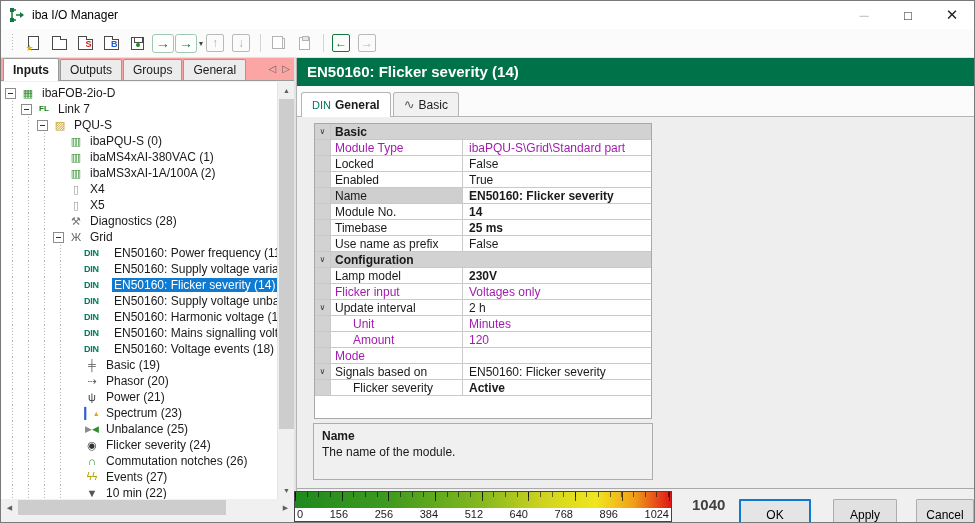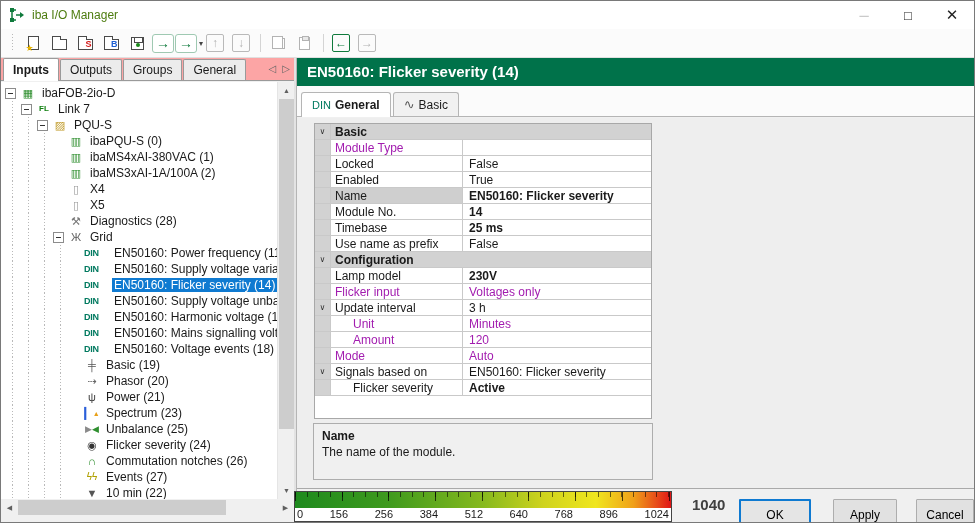--- a/index.html
+++ b/index.html
@@ -4,21 +4,21 @@
 <style>
   * { box-sizing: border-box; margin: 0; padding: 0; }
   html,body { background:#d9d9d9; }
   body { font-family: "Liberation Sans", "DejaVu Sans", sans-serif; font-size:12px; color:#1a1a1a; }
 
   .window { position:relative; width:975px; height:523px; background:#f0f0f0; border:1px solid #797979; overflow:hidden; }
 
   
   .titlebar { position:absolute; left:0; top:0; width:100%; height:28px; background:#ffffff; display:flex; align-items:center; }
   .app-icon { width:17px; height:16px; margin:0 6px 0 8px; }
-  .title-text { font-size:12px; color:#4d7c0f; }
+  .title-text { font-size:12px; color:#000000; }
   .win-controls { position:absolute; right:0; top:0; height:28px; display:flex; }
   .win-btn { width:44px; height:28px; display:flex; align-items:center; justify-content:center; font-size:13px; color:#222; cursor:default; }
   .win-btn.min { color:#b9b9b9; }
   .win-btn.close { font-size:15px; }
 
   
   .toolbar { position:absolute; left:0; top:28px; width:100%; height:29px; background:#fbfbfb; border-bottom:1px solid #e0e0e0; display:flex; align-items:center; padding-left:10px; }
   .grip { width:4px; height:18px; margin-right:6px;
           background-image:repeating-linear-gradient(180deg,#b9b9b9 0 1px, transparent 1px 3px); background-size:1px 100%; background-repeat:no-repeat; background-position:1px 0; }
   .tb-btn { position:relative; width:24px; height:24px; border:none; background:transparent; display:flex; align-items:center; justify-content:center; margin-right:2px; }
@@ -511,20 +511,21 @@
       <div class="content">
         <div class="pgrid" id="pgrid">
             <div class="g-row section">
               <span class="g-gut">∨</span>
               <span class="g-name">Basic</span>
               <span class="g-val"></span>
             </div>
             <div class="g-row prop gray">
               <span class="g-gut"></span>
               <span class="g-name">Module Type</span>
+              <span class="g-val">ibaPQU-S\Grid\Standard part</span>
             </div>
             <div class="g-row prop">
               <span class="g-gut"></span>
               <span class="g-name">Locked</span>
               <span class="g-val">False</span>
             </div>
             <div class="g-row prop">
               <span class="g-gut"></span>
               <span class="g-name">Enabled</span>
               <span class="g-val">True</span>
@@ -560,36 +561,35 @@
               <span class="g-val bold">230V</span>
             </div>
             <div class="g-row prop gray">
               <span class="g-gut"></span>
               <span class="g-name">Flicker input</span>
               <span class="g-val">Voltages only</span>
             </div>
             <div class="g-row prop">
               <span class="g-gut">∨</span>
               <span class="g-name">Update interval</span>
-              <span class="g-val">3 h</span>
+              <span class="g-val">2 h</span>
             </div>
             <div class="g-row prop gray">
               <span class="g-gut"></span>
               <span class="g-name indent">Unit</span>
               <span class="g-val">Minutes</span>
             </div>
             <div class="g-row prop gray">
               <span class="g-gut"></span>
               <span class="g-name indent">Amount</span>
               <span class="g-val">120</span>
             </div>
             <div class="g-row prop gray">
               <span class="g-gut"></span>
               <span class="g-name">Mode</span>
-              <span class="g-val">Auto</span>
             </div>
             <div class="g-row prop">
               <span class="g-gut">∨</span>
               <span class="g-name">Signals based on</span>
               <span class="g-val">EN50160: Flicker severity</span>
             </div>
             <div class="g-row prop">
               <span class="g-gut"></span>
               <span class="g-name indent">Flicker severity</span>
               <span class="g-val bold">Active</span>

